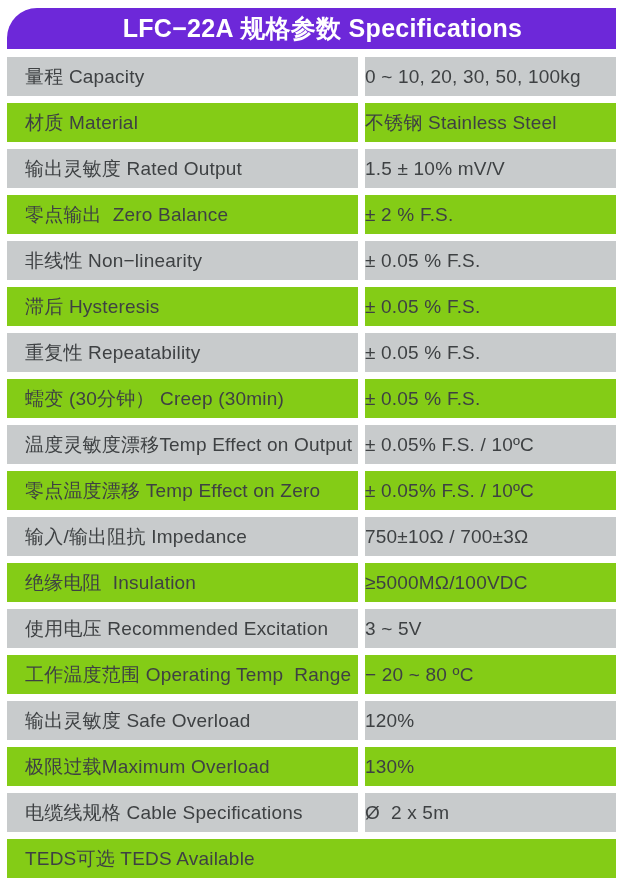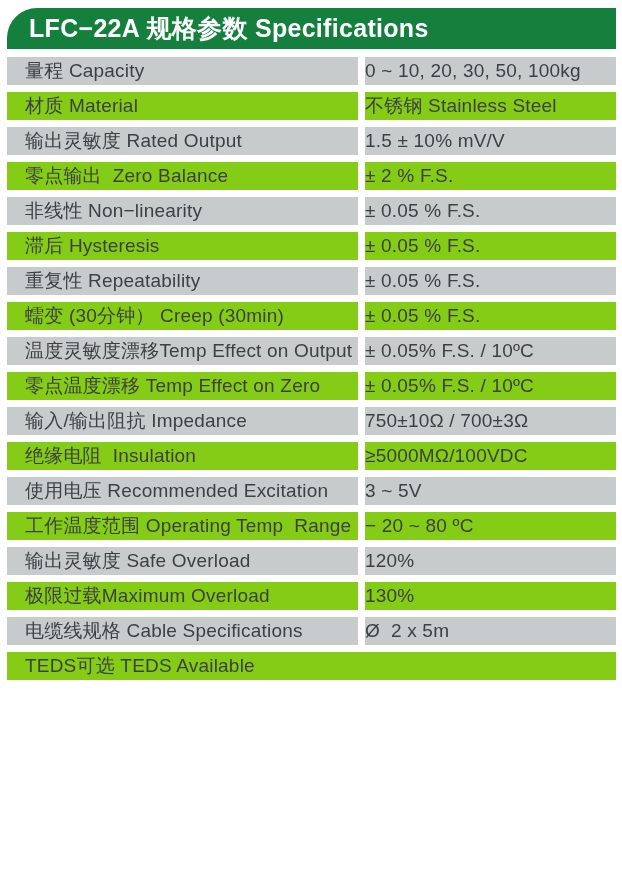--- a/index.html
+++ b/index.html
@@ -16,39 +16,40 @@
     overflow: hidden;
   }
   .sheet {
     position: absolute;
     left: 7px;
     top: 8px;
     width: 609px;
   }
   .header-bar {
     height: 41px;
-    background: #15803d;
+    background: #6d28d9;
     border-top-left-radius: 30px;
     display: flex;
     align-items: center;
     padding-left: 22px;
     box-sizing: border-box;
     margin-bottom: 8px;
+    justify-content: center;
   }
   .header-bar .title {
     color: #ffffff;
     font-size: 25px;
     font-weight: bold;
     letter-spacing: 0.3px;
     white-space: pre;
   }
   .spec-row {
     display: flex;
     column-gap: 7px;
-    height: 28px;
+    height: 39px;
     margin-bottom: 7px;
   }
   .cell {
     display: flex;
     align-items: center;
     box-sizing: border-box;
     overflow: hidden;
   }
   .cell.label-cell {
     width: 351px;

